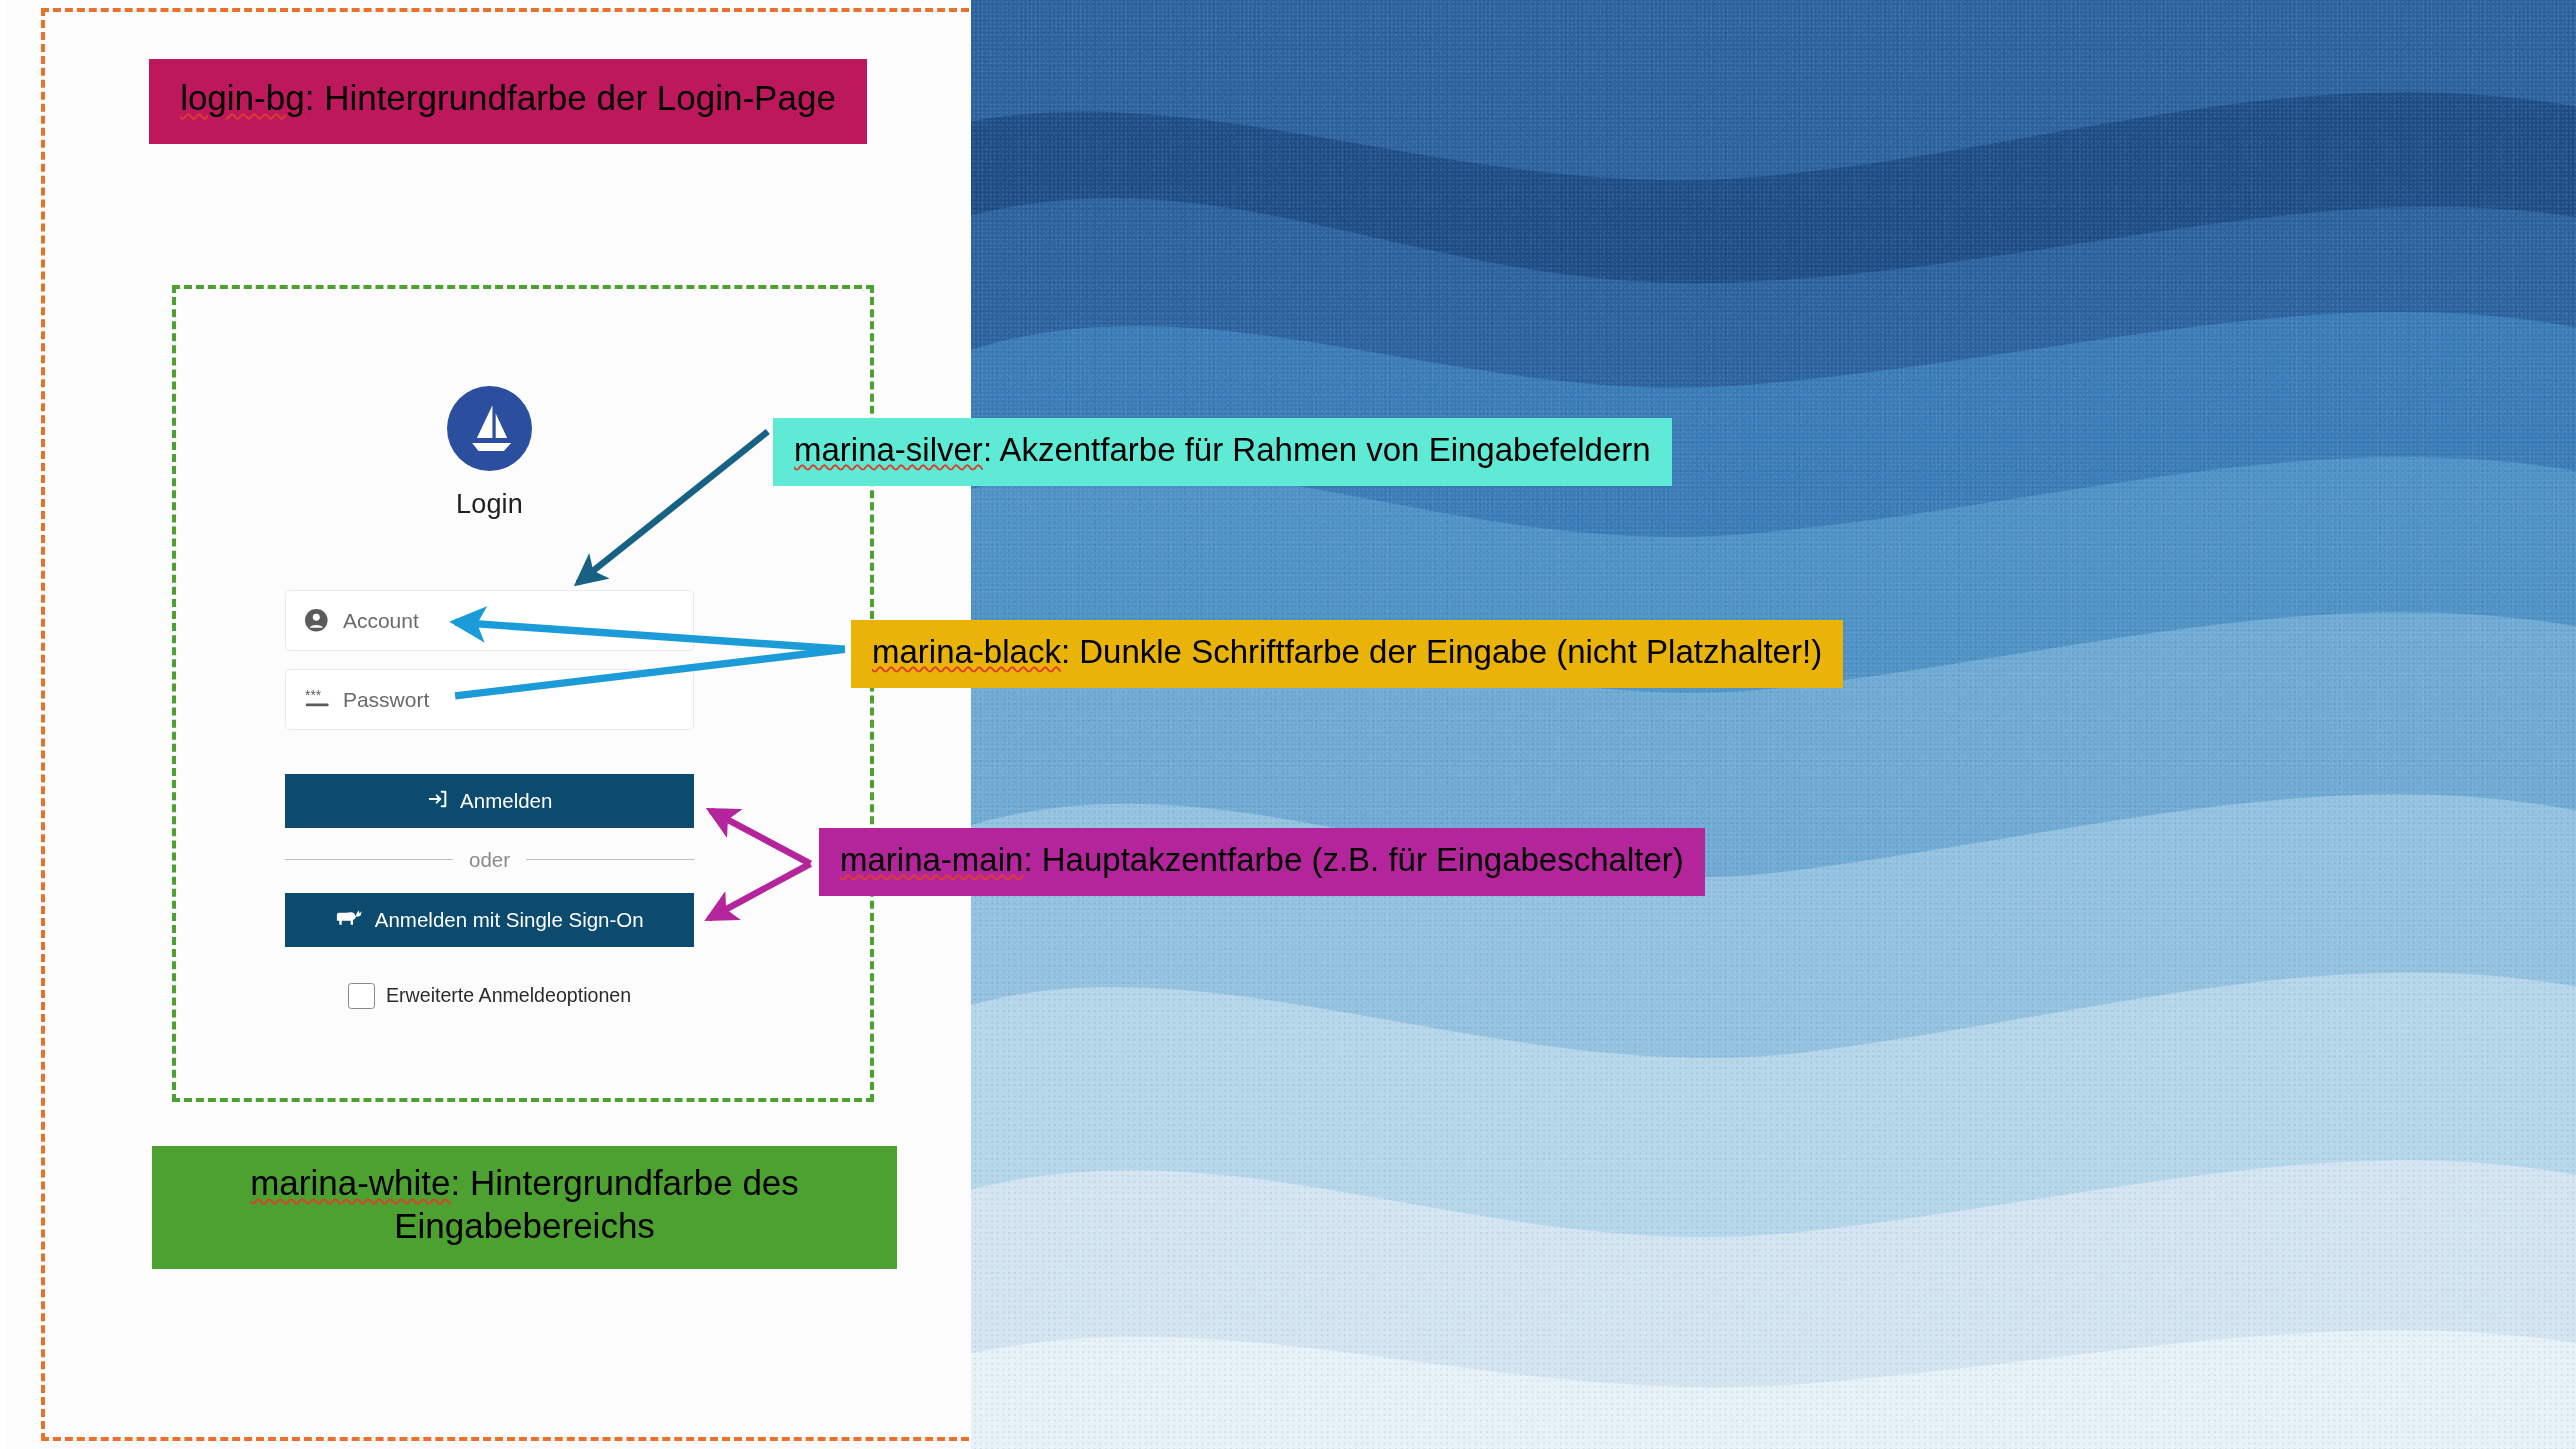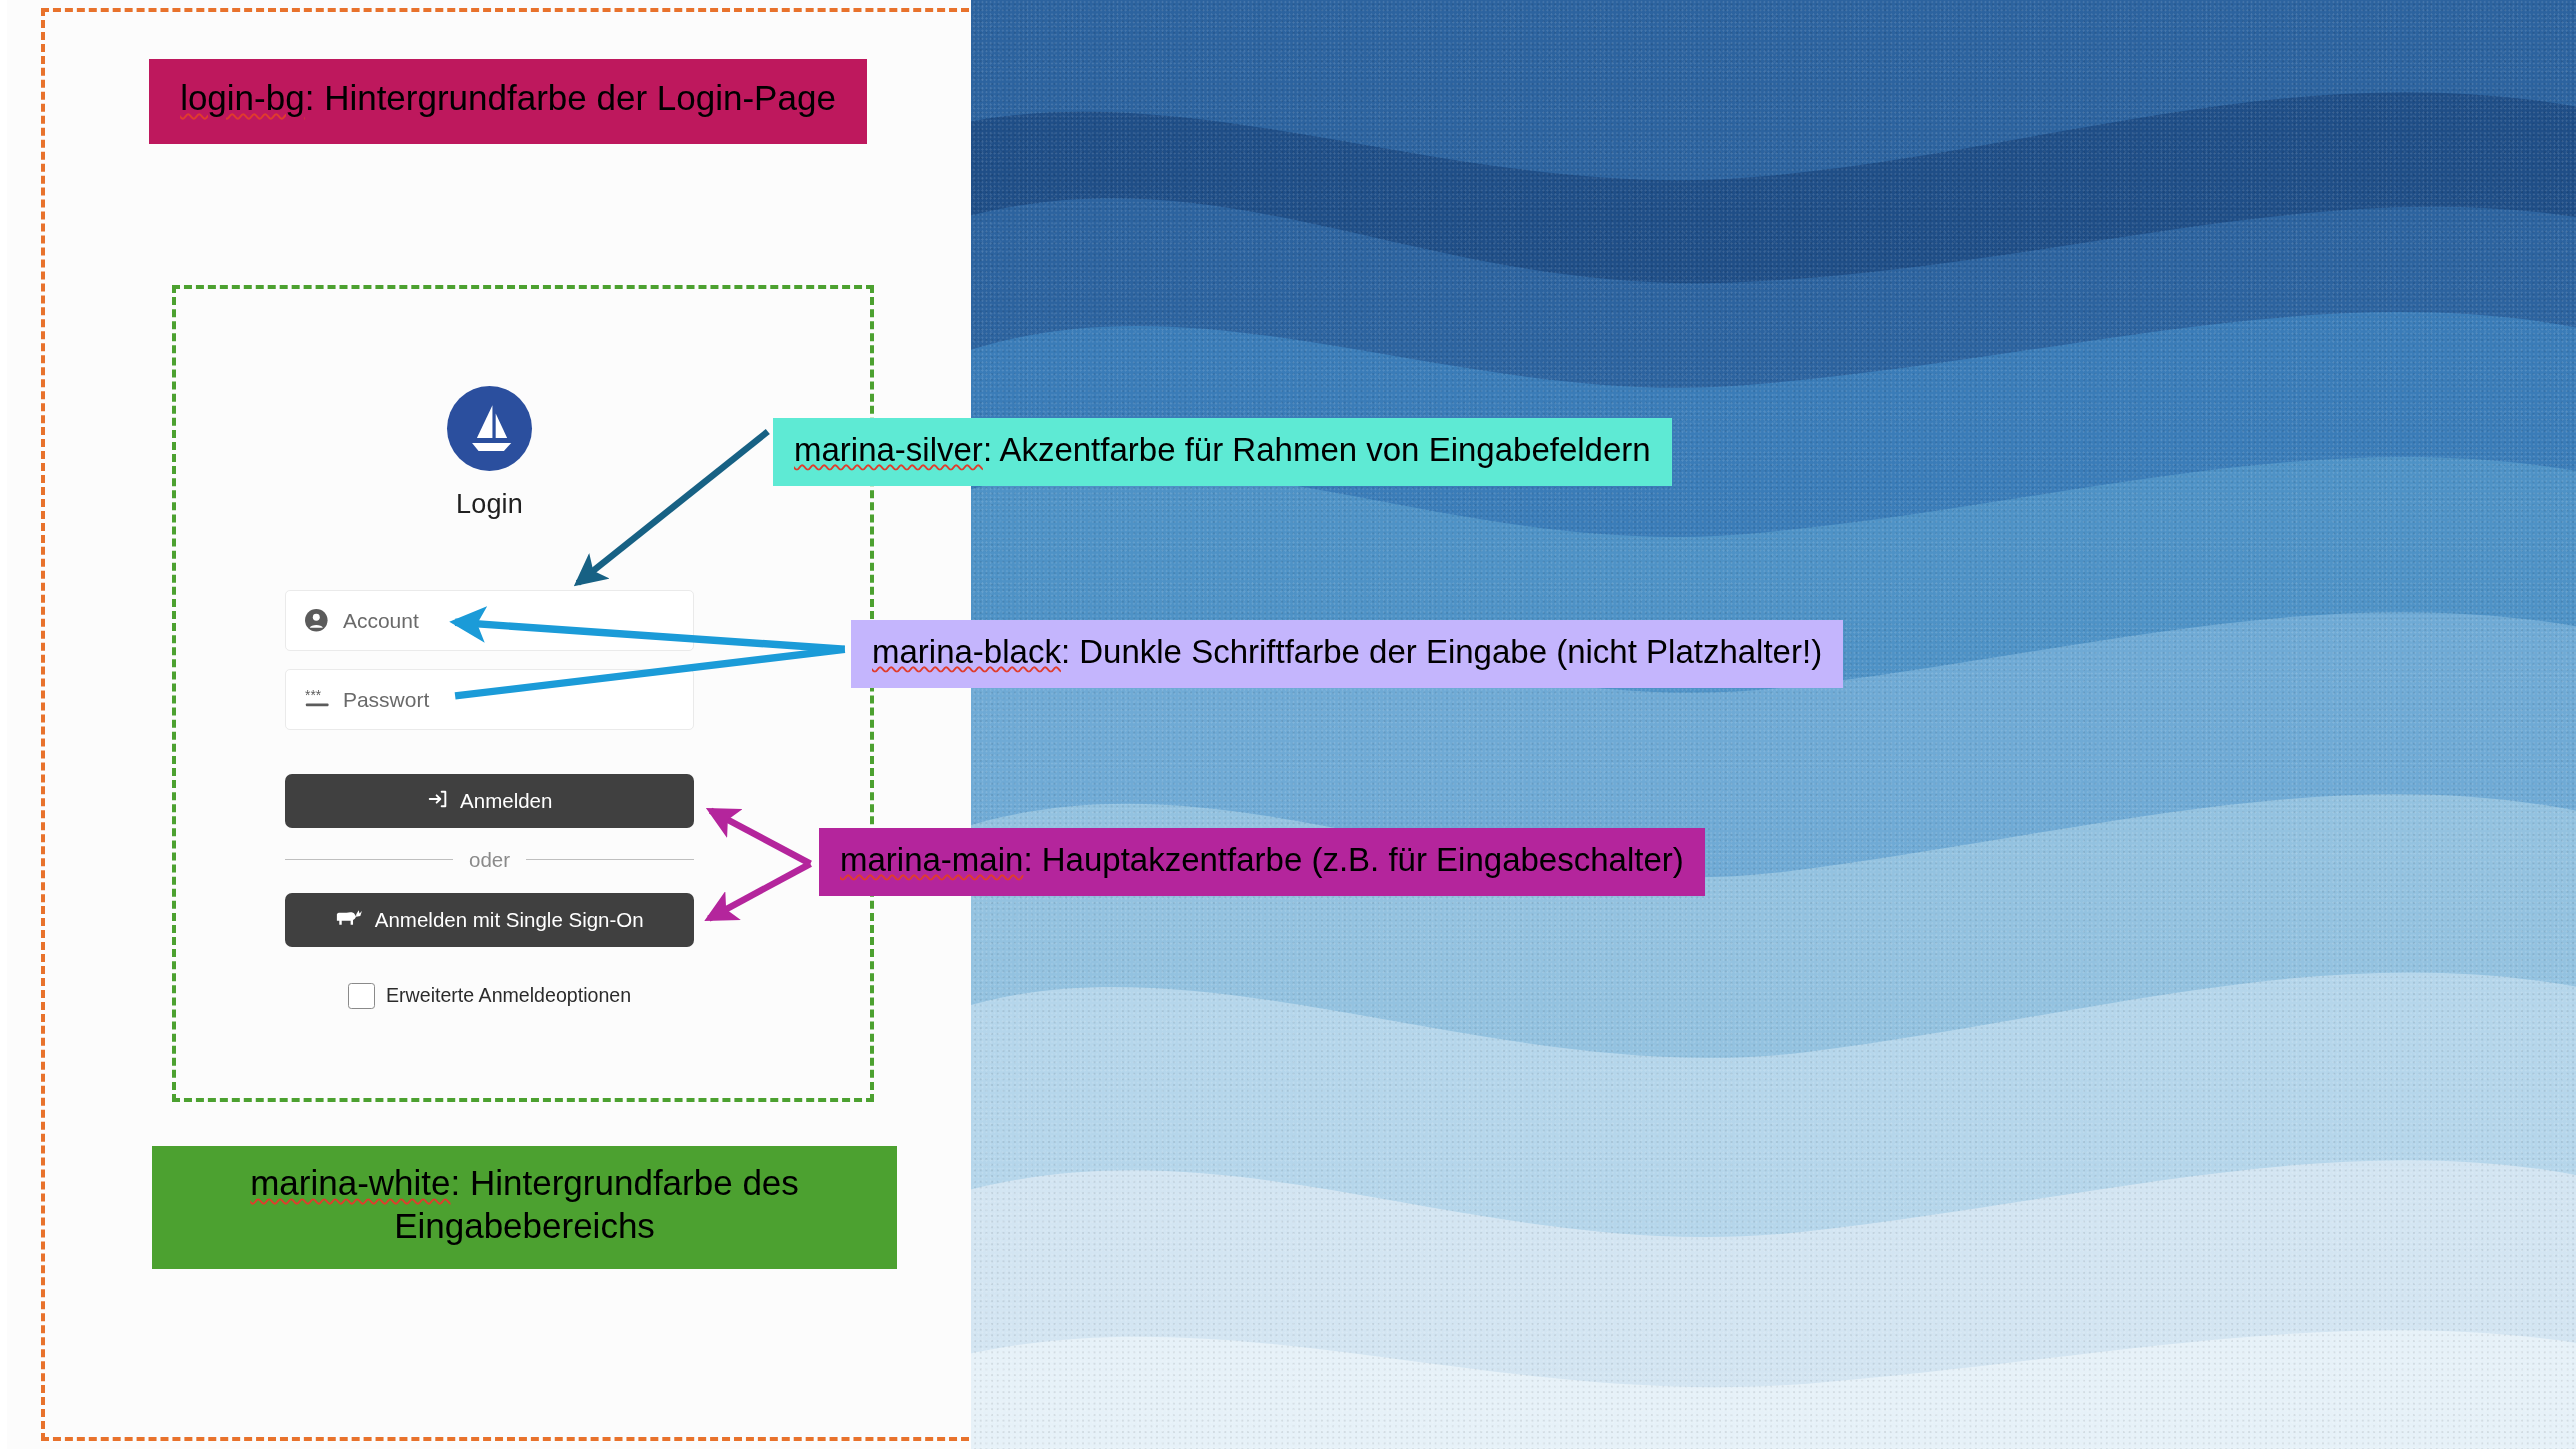--- a/index.html
+++ b/index.html
@@ -134,22 +134,22 @@
   }
   .input-field .field-placeholder {
     font-size: 21px;
     color: #6A6A6A;
     padding-left: 4.9px;
   }
   #account-field { margin-top: 70px; }
 
   .primary-button {
     height: 54px;
-    background: #404040;
-    border-radius: 7px;
+    background: #0c4a6e;
+    border-radius: 0;
     color: #FFFFFF;
     display: flex;
     align-items: center;
     justify-content: center;
     gap: 11.5px;
     font-size: 20.5px;
     border: none;
     width: 100%;
     box-sizing: border-box;
     font-family: "Liberation Sans", sans-serif;
@@ -222,21 +222,21 @@
     padding: 11.5px 21px 16.4px;
     background: #5eead4;
     font-size: 33px;
     white-space: nowrap;
     margin-top: 19px;
   }
   #callout-marina-black {
     left: 851px;
     top: 620px;
     padding: 11.5px 21px 16.4px;
-    background: #c4b5fd;
+    background: #eab308;
     font-size: 33px;
     white-space: nowrap;
   }
   #callout-marina-main {
     left: 819px;
     top: 828px;
     padding: 11.5px 21px 16.4px;
     background: #B4259C;
     font-size: 33px;
     white-space: nowrap;

